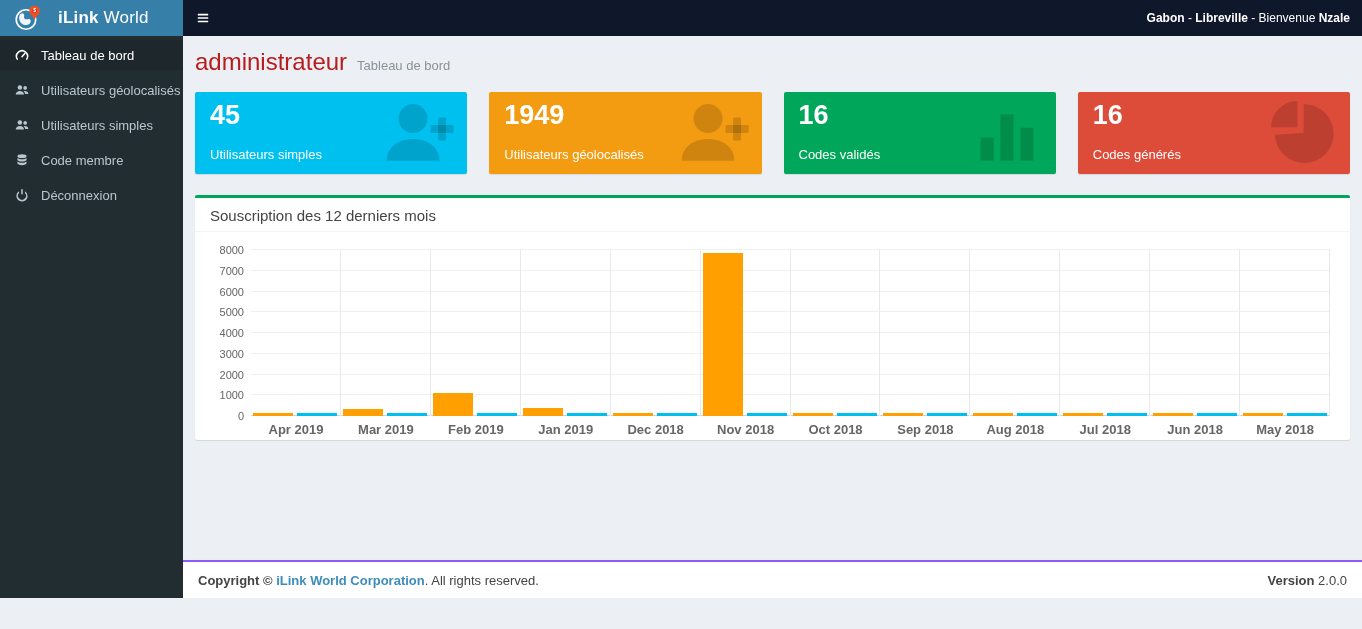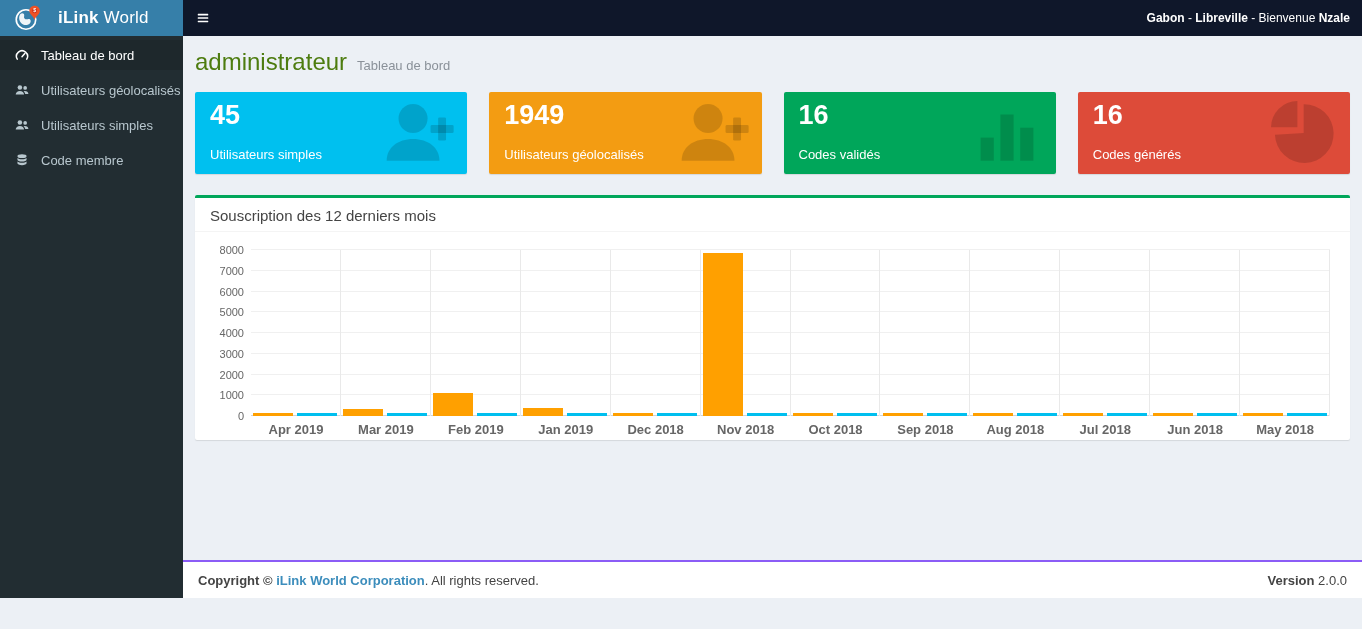--- a/index.html
+++ b/index.html
@@ -26,21 +26,21 @@
   .sidebar { grid-column:1; grid-row:2/4; background:#222d32; padding-top:4px; }
   .side-item { display:flex; align-items:center; height:30px; margin-bottom:5px; padding-left:15px;
                color:#b8c7ce; font-size:13px; cursor:pointer; }
   .side-item .s-icon { width:18px; height:14px; margin-right:8px; display:flex; align-items:center; }
   .side-item .s-icon svg { width:14px; height:14px; }
   .side-item.active { background:#1e282c; color:#fff; }
 
   
   .content { grid-column:2; grid-row:2; background:#ecf0f5; padding:10px 12px 0 12px; overflow:hidden; }
   .page-head { margin:2px 0 16px 0; display:flex; align-items:baseline; }
-  .page-head h1 { font-size:24px; font-weight:500; color:#4d7c0f; }
+  .page-head h1 { font-size:24px; font-weight:500; color:#b91c1c; }
   .page-head .sub { font-size:13px; color:#8a9199; margin-left:10px; }
 
   
   .cards { display:grid; grid-template-columns:repeat(4,1fr); gap:22px; }
   .small-box { position:relative; height:82px; border-radius:2px; color:#fff; padding:9px 15px 12px 15px;
                display:flex; flex-direction:column; justify-content:space-between; overflow:hidden;
                box-shadow:0 1px 1px rgba(0,0,0,.1); }
   .small-box .num { font-size:27px; font-weight:bold; line-height:1.1; }
   .small-box .lbl { font-size:13px; }
   .small-box .big-icon { position:absolute; right:10px; top:50%; transform:translateY(-50%);
@@ -133,20 +133,29 @@
       </div>
       <div class="side-item">
         <span class="s-icon">
           <svg viewBox="0 0 16 16" fill="currentColor">
             <ellipse cx="8" cy="3.6" rx="5.2" ry="2.1"></ellipse>
             <path d="M2.8 5.7c1 .9 2.9 1.5 5.2 1.5s4.2-.6 5.2-1.5v2c0 1.2-2.3 2.1-5.2 2.1s-5.2-.9-5.2-2.1z"></path>
             <path d="M2.8 9.7c1 .9 2.9 1.5 5.2 1.5s4.2-.6 5.2-1.5v2.1c0 1.2-2.3 2.1-5.2 2.1s-5.2-.9-5.2-2.1z"></path>
           </svg>
         </span>
         <span>Code membre</span>
+      </div>
+      <div class="side-item">
+        <span class="s-icon">
+          <svg viewBox="0 0 16 16" fill="currentColor">
+            <rect x="7.1" y="1.2" width="1.8" height="6.2" rx=".9"></rect>
+            <path d="M4.6 3.6A6.4 6.4 0 1 0 14.4 9a6.4 6.4 0 0 0-3-5.4v2.1a4.6 4.6 0 1 1-6.8 0z"></path>
+          </svg>
+        </span>
+        <span>Déconnexion</span>
       </div>
     </aside>
 
   <main class="content">
     <div class="page-head">
       <h1>administrateur</h1>
       <span class="sub">Tableau de bord</span>
     </div>
 
     <div class="cards" id="cards">

